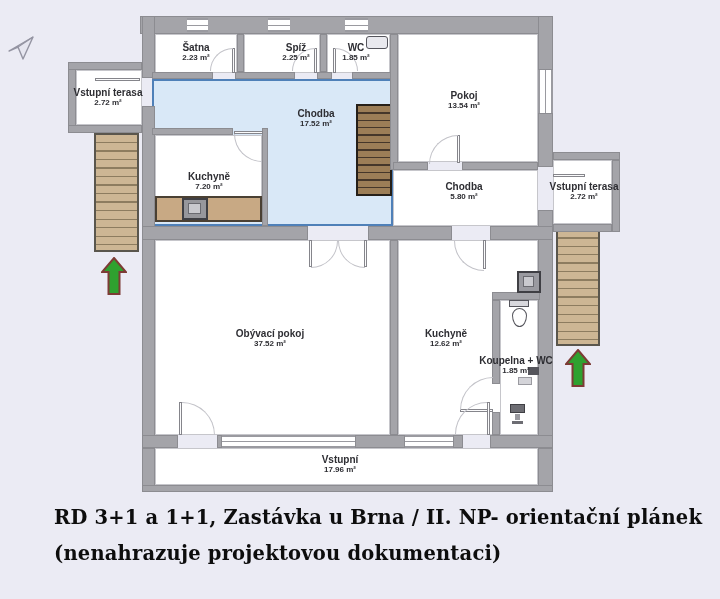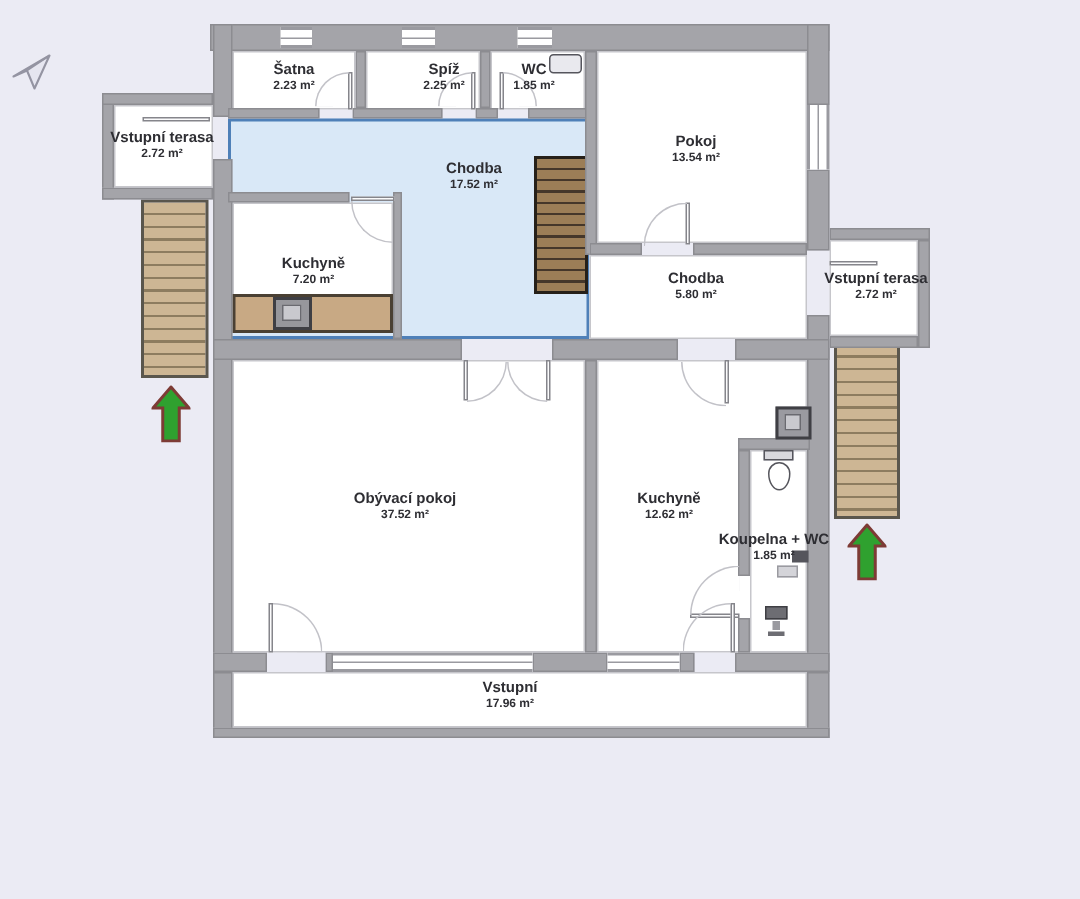--- a/index.html
+++ b/index.html
@@ -218,14 +218,18 @@
   </div>
   <div class="rlabel" style="left:516px;top:365px;">
     <span class="nm">Koupelna + WC</span>
     <span class="ar">1.85 m²</span>
   </div>
   <div class="rlabel" style="left:340px;top:464px;">
     <span class="nm">Vstupní</span>
     <span class="ar">17.96 m²</span>
   </div>
 
+  <div class="caption">
+    <div>RD 3+1 a 1+1, Zastávka u Brna / II. NP- orientační plánek</div>
+    <div>(nenahrazuje projektovou dokumentaci)</div>
+  </div>
 
 </div>
 
 </body></html>

